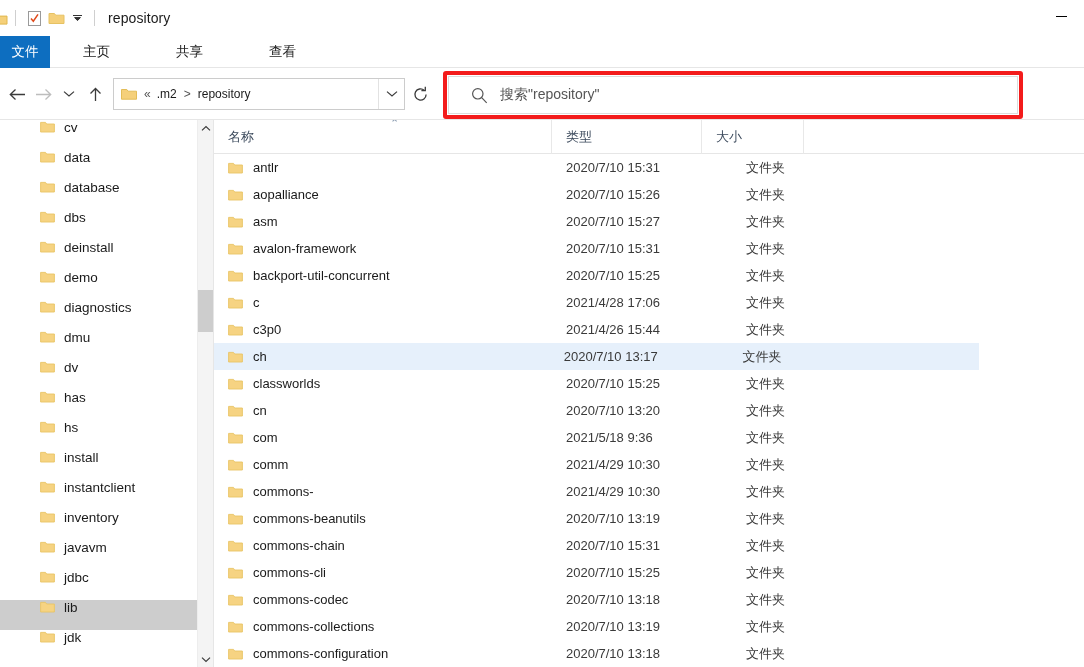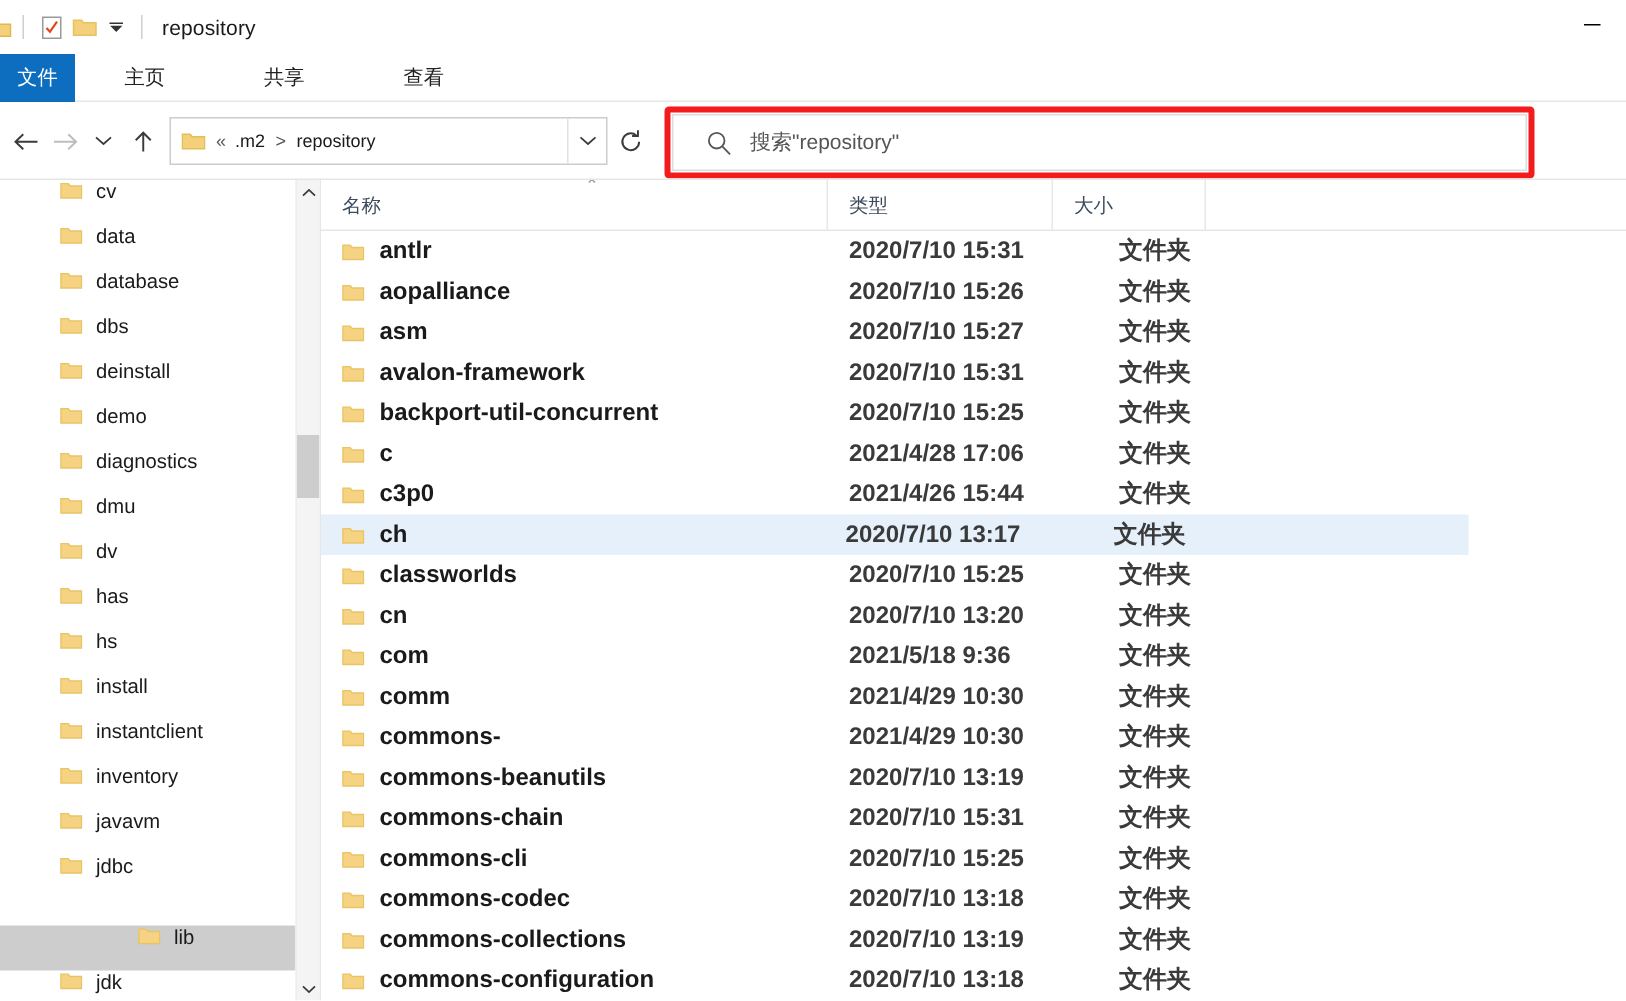--- a/index.html
+++ b/index.html
@@ -96,21 +96,21 @@
   
   .sidebar {
     position: relative; width: 213px; height: 548px;
     background: #ffffff; border-top: 1px solid #e6e6e6; overflow: hidden;
   }
   .tree { position: absolute; left: 0; top: 0; width: 197px; }
   .tree-item {
     height: 30px; display: flex; 
     font-size: 13.5px; color: #1a1a1a; padding-left: 40px;
   }
-  .tree-item.child { padding-left: 92px; margin-top: 17px; }
+  .tree-item.child { padding-left: 40px; }
   .tree-item.selected { background: #cdcdcd; }
   .tree-item .fi { margin-right: 9px; }
   .sb-scroll {
     position: absolute; right: 0; top: 0; width: 16px; height: 548px;
     background: #f4f4f4; border-left: 1px solid #ededed;
   }
   .sb-arrow {
     width: 16px; height: 17px; display: flex; align-items: center; justify-content: center;
   }
   .sb-arrow.down { position: absolute; bottom: 0; left: 0; }
@@ -135,21 +135,21 @@
   .col.c-name { width: 338px; }
   .col.c-date { width: 180px; }
   .col.c-type { width: 150px; }
   .col.c-size { width: 102px; }
   .sortcaret {
     position: absolute; left: 176px; top: -3px; font-size: 11px; color: #8a9bb0;
   }
 
   .rows { position: relative; }
   .row {
-    height: 27px; display: flex; align-items: center; font-size: 16px; font-weight: bold;
+    height: 27px; display: flex; align-items: center; font-size: 13px;
   }
   .row.hl { background: #e6f0fb; width: 765px; }
   .cell-name {
     width: 338px; display: flex; align-items: center; padding-left: 14px;
     color: #1a1a1a;
   }
   .cell-name .fi { margin-right: 10px; }
   .cell-date { width: 180px; padding-left: 14px; color: #3a3a3a; }
   .cell-type { width: 150px; padding-left: 14px; color: #3a3a3a; }
   .cell-size { width: 102px; padding-left: 14px; color: #3a3a3a; }

